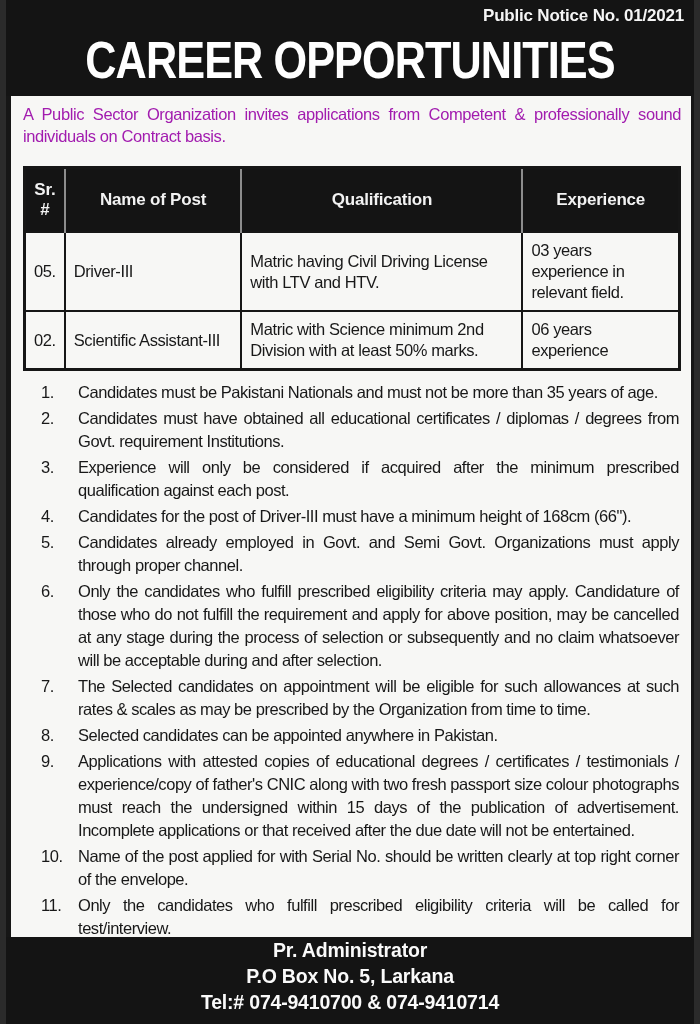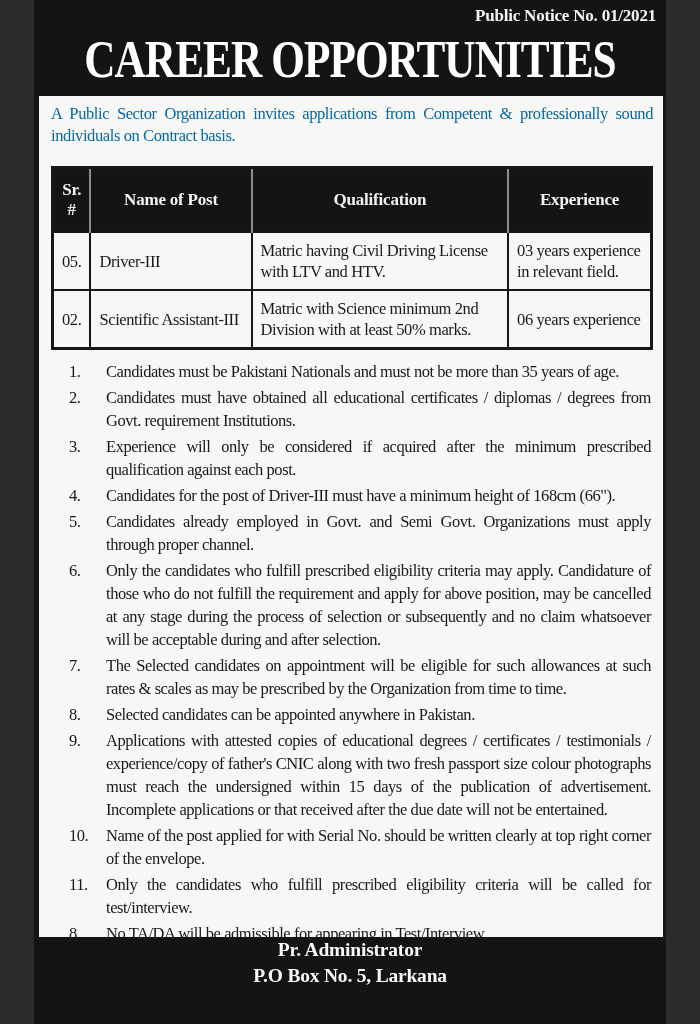--- a/index.html
+++ b/index.html
@@ -1,21 +1,21 @@
 <!DOCTYPE html>
 <html><head>
 <meta charset="utf-8">
 <style>
   html,body { margin:0; padding:0; background:#2b2b2b; }
   .page {
     position:relative;
-    width:632px; height:1024px;
+    width:688px; height:1024px;
     margin:0 auto;
     background:#f7f7f5;
-    font-family:Liberation Serif, serif;
+    font-family:Liberation Sans, sans-serif;
     color:#1d1d1d;
     overflow:hidden;
     box-sizing:border-box;
   }
 
   
   .banner {
     background:#141414;
     height:96px;
     box-sizing:border-box;
@@ -48,21 +48,21 @@
     border-left:5px solid #161616;
     border-right:3px solid #161616;
     padding:7px 10px 0 12px;
     overflow:hidden;
   }
   .intro {
     font-size:16.5px;
     line-height:22px;
     text-align:justify;
     letter-spacing:-0.4px;
-    color:#0369a1;
+    color:#a21caf;
   }
 
   
   table.posts {
     width:100%;
     border-collapse:collapse;
     margin-top:19px;
     border:3px solid #161616;
   }
   table.posts th {
@@ -212,15 +212,16 @@
         <span class="no">8.</span>
         <span class="txt">No TA/DA will be admissible for appearing in Test/Interview.</span>
       </div>
     </div>
 
   </div>
 
   <div class="footer">
     <div>Pr. Administrator</div>
     <div>P.O Box No. 5, Larkana</div>
+    <div>Tel:# 074-9410700 &amp; 074-9410714</div>
   </div>
 
 </div>
 
 </body></html>

